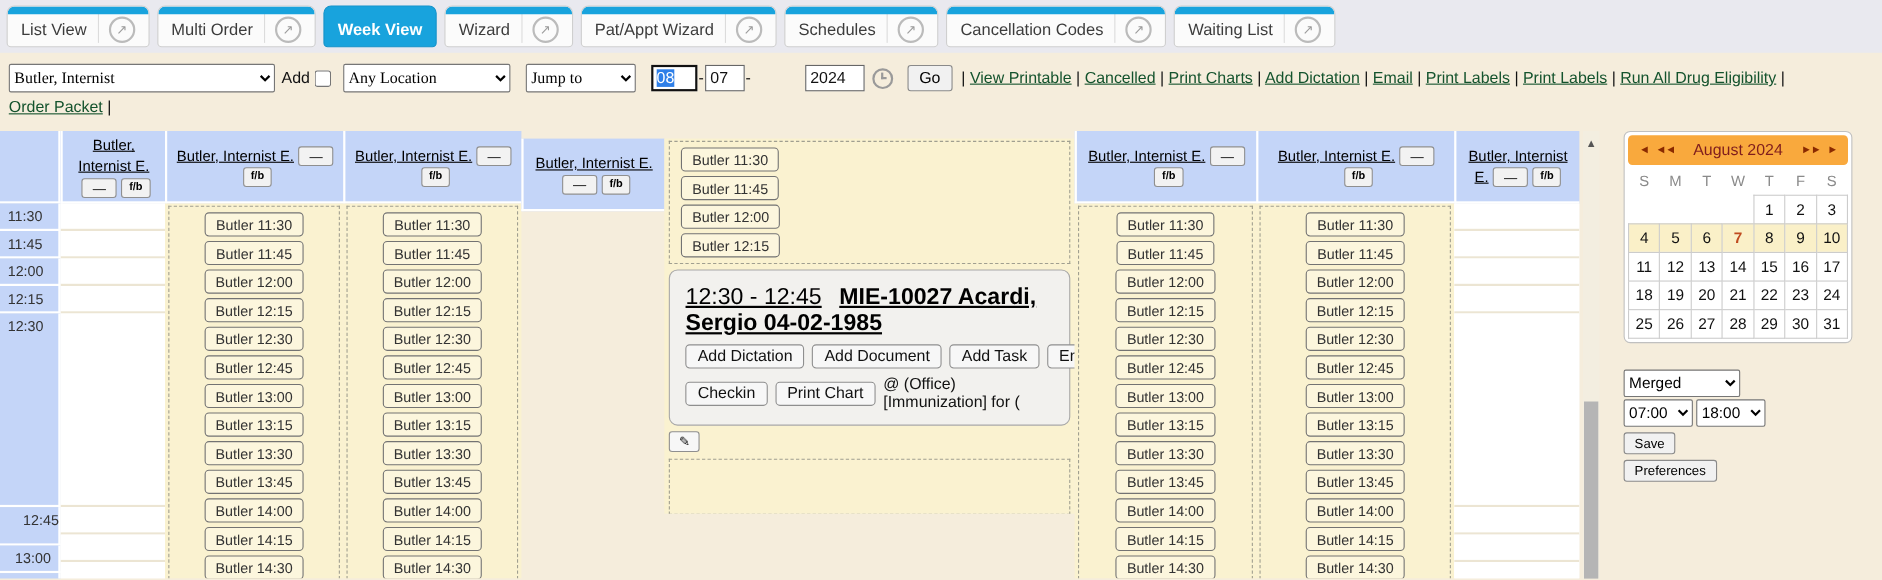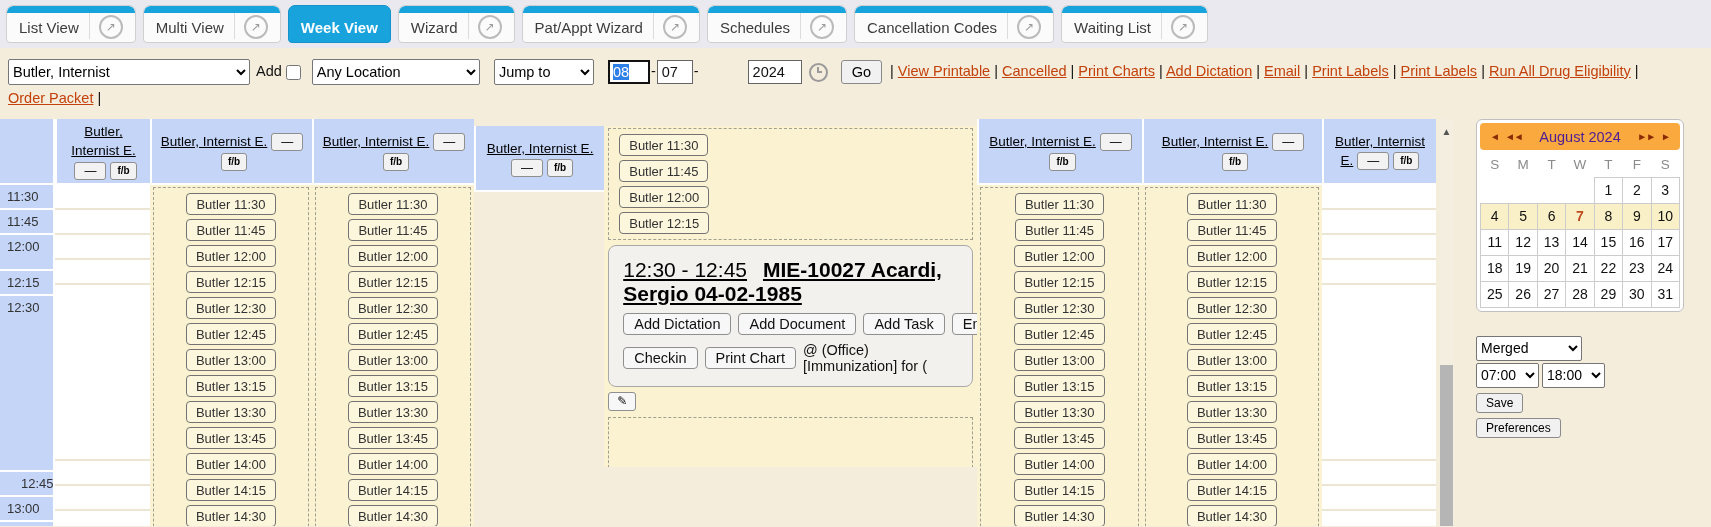--- a/index.html
+++ b/index.html
@@ -17,41 +17,41 @@
   .stripe { position:absolute; top:0; left:0; right:0; height:7px; background:#18a3dd; border-radius:6px 6px 0 0; }
   .tab .label { padding-top:6px; font-size:15px; color:#3c3c3c; white-space:nowrap; }
   .tab .iconwrap { margin-left:10px; padding-left:9px; border-left:1px solid #dcdcdc; display:flex; align-items:center; padding-top:6px; }
   .tabicon { width:24px; height:24px; border:2px solid #bbbbbb; border-radius:50%; color:#9b9b9b;
              font-size:12px; display:flex; align-items:center; justify-content:center; }
   .tab.active { background:#18a3dd; border-color:#1492c9; }
   .tab.active .label { color:#fff; font-weight:bold; }
   
   .toolbar { padding:10px 60px 0 8px; font-size:14.5px; line-height:27px; }
   .toolbar select { font-size:14.5px; height:26px; border:1px solid #767676; background:#fff; border-radius:2px;
-                    vertical-align:middle; font-family:Liberation Sans, sans-serif; margin-right:4px; }
+                    vertical-align:middle; font-family:Liberation Serif, serif; margin-right:4px; }
   .sel-provider { width:242px; }
-  .sel-location { width:168px; margin-left:4px; }
+  .sel-location { width:152px; margin-left:4px; }
   .sel-jump { width:100px; margin-left:6px; }
   .addlbl { margin-left:2px; }
   .addchk { vertical-align:middle; width:15px; height:15px; margin-left:4px; }
   .dbox { display:inline-block; border:1px solid #666; background:#fff; font-size:14.5px; padding:2px 4px;
           vertical-align:middle; line-height:18px; }
   .dbox.focus { border:2px solid #111; padding:1px 3px; }
   .dbox .selhl { background:#2e7fe8; color:#fff; }
   .d-m { width:42px; margin-left:6px; }
   .d-d { width:36px; }
   .d-y { width:54px;margin-left:48px; }
   .dash { margin:0 1px; }
   .clock { display:inline-block; width:19px; height:19px; border:2.5px solid #9a9a9a; border-radius:50%;
            position:relative; vertical-align:middle; margin:0 9px 0 7px; }
   .clock::before { content:""; position:absolute; left:6px; top:2px; width:2px; height:6px; background:#9a9a9a; }
   .clock::after  { content:""; position:absolute; left:6px; top:6px; width:5px; height:2px; background:#9a9a9a; }
   .gobtn { font-size:14.5px; padding:3px 10px; background:#f1f1f1; border:1px solid #8a8a8a; border-radius:3px;
            vertical-align:middle; margin-right:8px; font-family:inherit; cursor:pointer; }
-  .tlink { color:#c2410c; text-decoration:underline; cursor:pointer; }
+  .tlink { color:#14532d; text-decoration:underline; cursor:pointer; }
   
   .main { display:flex; align-items:flex-start; margin-top:7px; padding-left:0; }
   .grid { display:flex; height:407px; overflow:hidden; }
   .gutter { width:55px; flex:none; }
   .ghead { height:66px; background:#c4d5f8; border-bottom:2px solid #fff; border-right:2px solid #fff; }
   .gcell { background:#c4d5f8; border-bottom:2px solid #fff; border-right:2px solid #fff;
            font-size:13px; color:#333; padding:4px 0 0 7px; }
   .col { flex:none; }
   .hdr { background:#c4d5f8; height:66px; border-left:2px solid #fff; border-bottom:2px solid #fff;
          display:flex; align-items:center; justify-content:center; text-align:center;
@@ -86,21 +86,21 @@
   
   .vscroll { width:15px; height:407px; background:#f3eee0; margin-left:3px; position:relative; flex:none; }
   .sarrow { position:absolute; top:7px; left:0; right:0; text-align:center; color:#555; font-size:10px; cursor:pointer; }
   .sthumb { position:absolute; top:246px; bottom:0; left:1px; right:1px; background:#b5b5b5; cursor:pointer; }
   
   .rightpanel { margin-left:22px; width:212px; flex:none; }
   .calpanel { background:#fff; border:1px solid #c0c0c0; border-radius:6px; padding:3px; width:208px; }
   .calhead { height:27px; background:#f9a93d; border-radius:4px; display:flex; align-items:center;
              padding:0 7px; font-size:14.5px; }
   .calhead .arr { color:#8a2a00; font-size:10px; cursor:pointer; padding:0 3px; letter-spacing:-1px; }
-  .calhead .title { flex:1; text-align:center; color:#4c1d95; }
+  .calhead .title { flex:1; text-align:center; color:#7f1d1d; }
   .caltable { width:100%; border-collapse:collapse; text-align:center; font-size:14px; margin-top:2px; }
   .caltable th { color:#8a8a8a; font-weight:normal; height:25px; font-size:13.5px; }
   .caltable td { height:26px; width:14.28%; }
   .caltable td.dated { border:1px solid #ccc; background:#fff; color:#111; cursor:pointer; }
   .caltable tr.curweek td.dated { background:#faf0c8; }
   .caltable td.sel { background:#fbc93e; }
   .caltable td.today { color:#bf4a1f; font-weight:bold; }
   .settings { margin-top:24px; font-size:14px; }
   .settings .row { margin-bottom:2px; }
   .settings select { font-size:14px; height:25px; border:1px solid #767676; background:#fff; border-radius:2px;
@@ -118,21 +118,21 @@
 <div class="tabbar" id="tabbar">
     <div class="tab">
       <span class="stripe"></span>
       <span class="label">List View</span>
       <span class="iconwrap">
         <span class="tabicon">↗</span>
       </span>
     </div>
     <div class="tab">
       <span class="stripe"></span>
-      <span class="label">Multi View</span>
+      <span class="label">Multi Order</span>
       <span class="iconwrap">
         <span class="tabicon">↗</span>
       </span>
     </div>
     <div class="tab active">
       <span class="stripe"></span>
       <span class="label">Week View</span>
     </div>
     <div class="tab">
       <span class="stripe"></span>
@@ -184,25 +184,25 @@
   <span class="dbox focus d-m"><span class="selhl">08</span></span><span class="dash">-</span><span class="dbox d-d"><span>07</span></span><span class="dash">-</span><span class="dbox d-y"><span>2024</span></span><span class="clock"></span>
   <button class="gobtn">Go</button><span id="toolbar-links">| <a class="tlink" href="#">View Printable</a> | <a class="tlink" href="#">Cancelled</a> | <a class="tlink" href="#">Print Charts</a> | <a class="tlink" href="#">Add Dictation</a> | <a class="tlink" href="#">Email</a> | <a class="tlink" href="#">Print Labels</a> | <a class="tlink" href="#">Print Labels</a> | <a class="tlink" href="#">Run All Drug Eligibility</a> | <a class="tlink" href="#">Order Packet</a> |</span>
 </div>
 
 <div class="main">
   <div class="grid" id="grid">
     <div class="gutter" id="gutter">
         <div class="ghead"></div>
         <div class="gcell" style="height: 25px;">11:30</div>
         <div class="gcell" style="height: 25px;">11:45</div>
-        <div class="gcell" style="height: 36px;">12:00</div>
+        <div class="gcell" style="height: 25px;">12:00</div>
         <div class="gcell" style="height: 25px;">12:15</div>
         <div class="gcell" style="height: 176px;">12:30</div>
-        <div class="gcell" style="height: 25px; padding-left: 21px;">12:45</div>
-        <div class="gcell" style="height: 25px;">13:00</div>
+        <div class="gcell" style="height: 35px; padding-left: 21px;">12:45</div>
+        <div class="gcell" style="height: 25px; text-align: center;">13:00</div>
         <div class="gcell" style="height: 25px;"></div>
       </div>
   <div class="col empty" style="width: 95px;">
         <div class="hdr">
           <span class="hdrin"><a class="hlink" href="#">Butler, Internist E.</a><button class="mini">—</button><button class="mini fb">f/b</button></span>
         </div>
         <div class="colbody">
           <div class="ecell" style="height: 25px;"></div>
           <div class="ecell" style="height: 25px;"></div>
           <div class="ecell" style="height: 25px;"></div>

